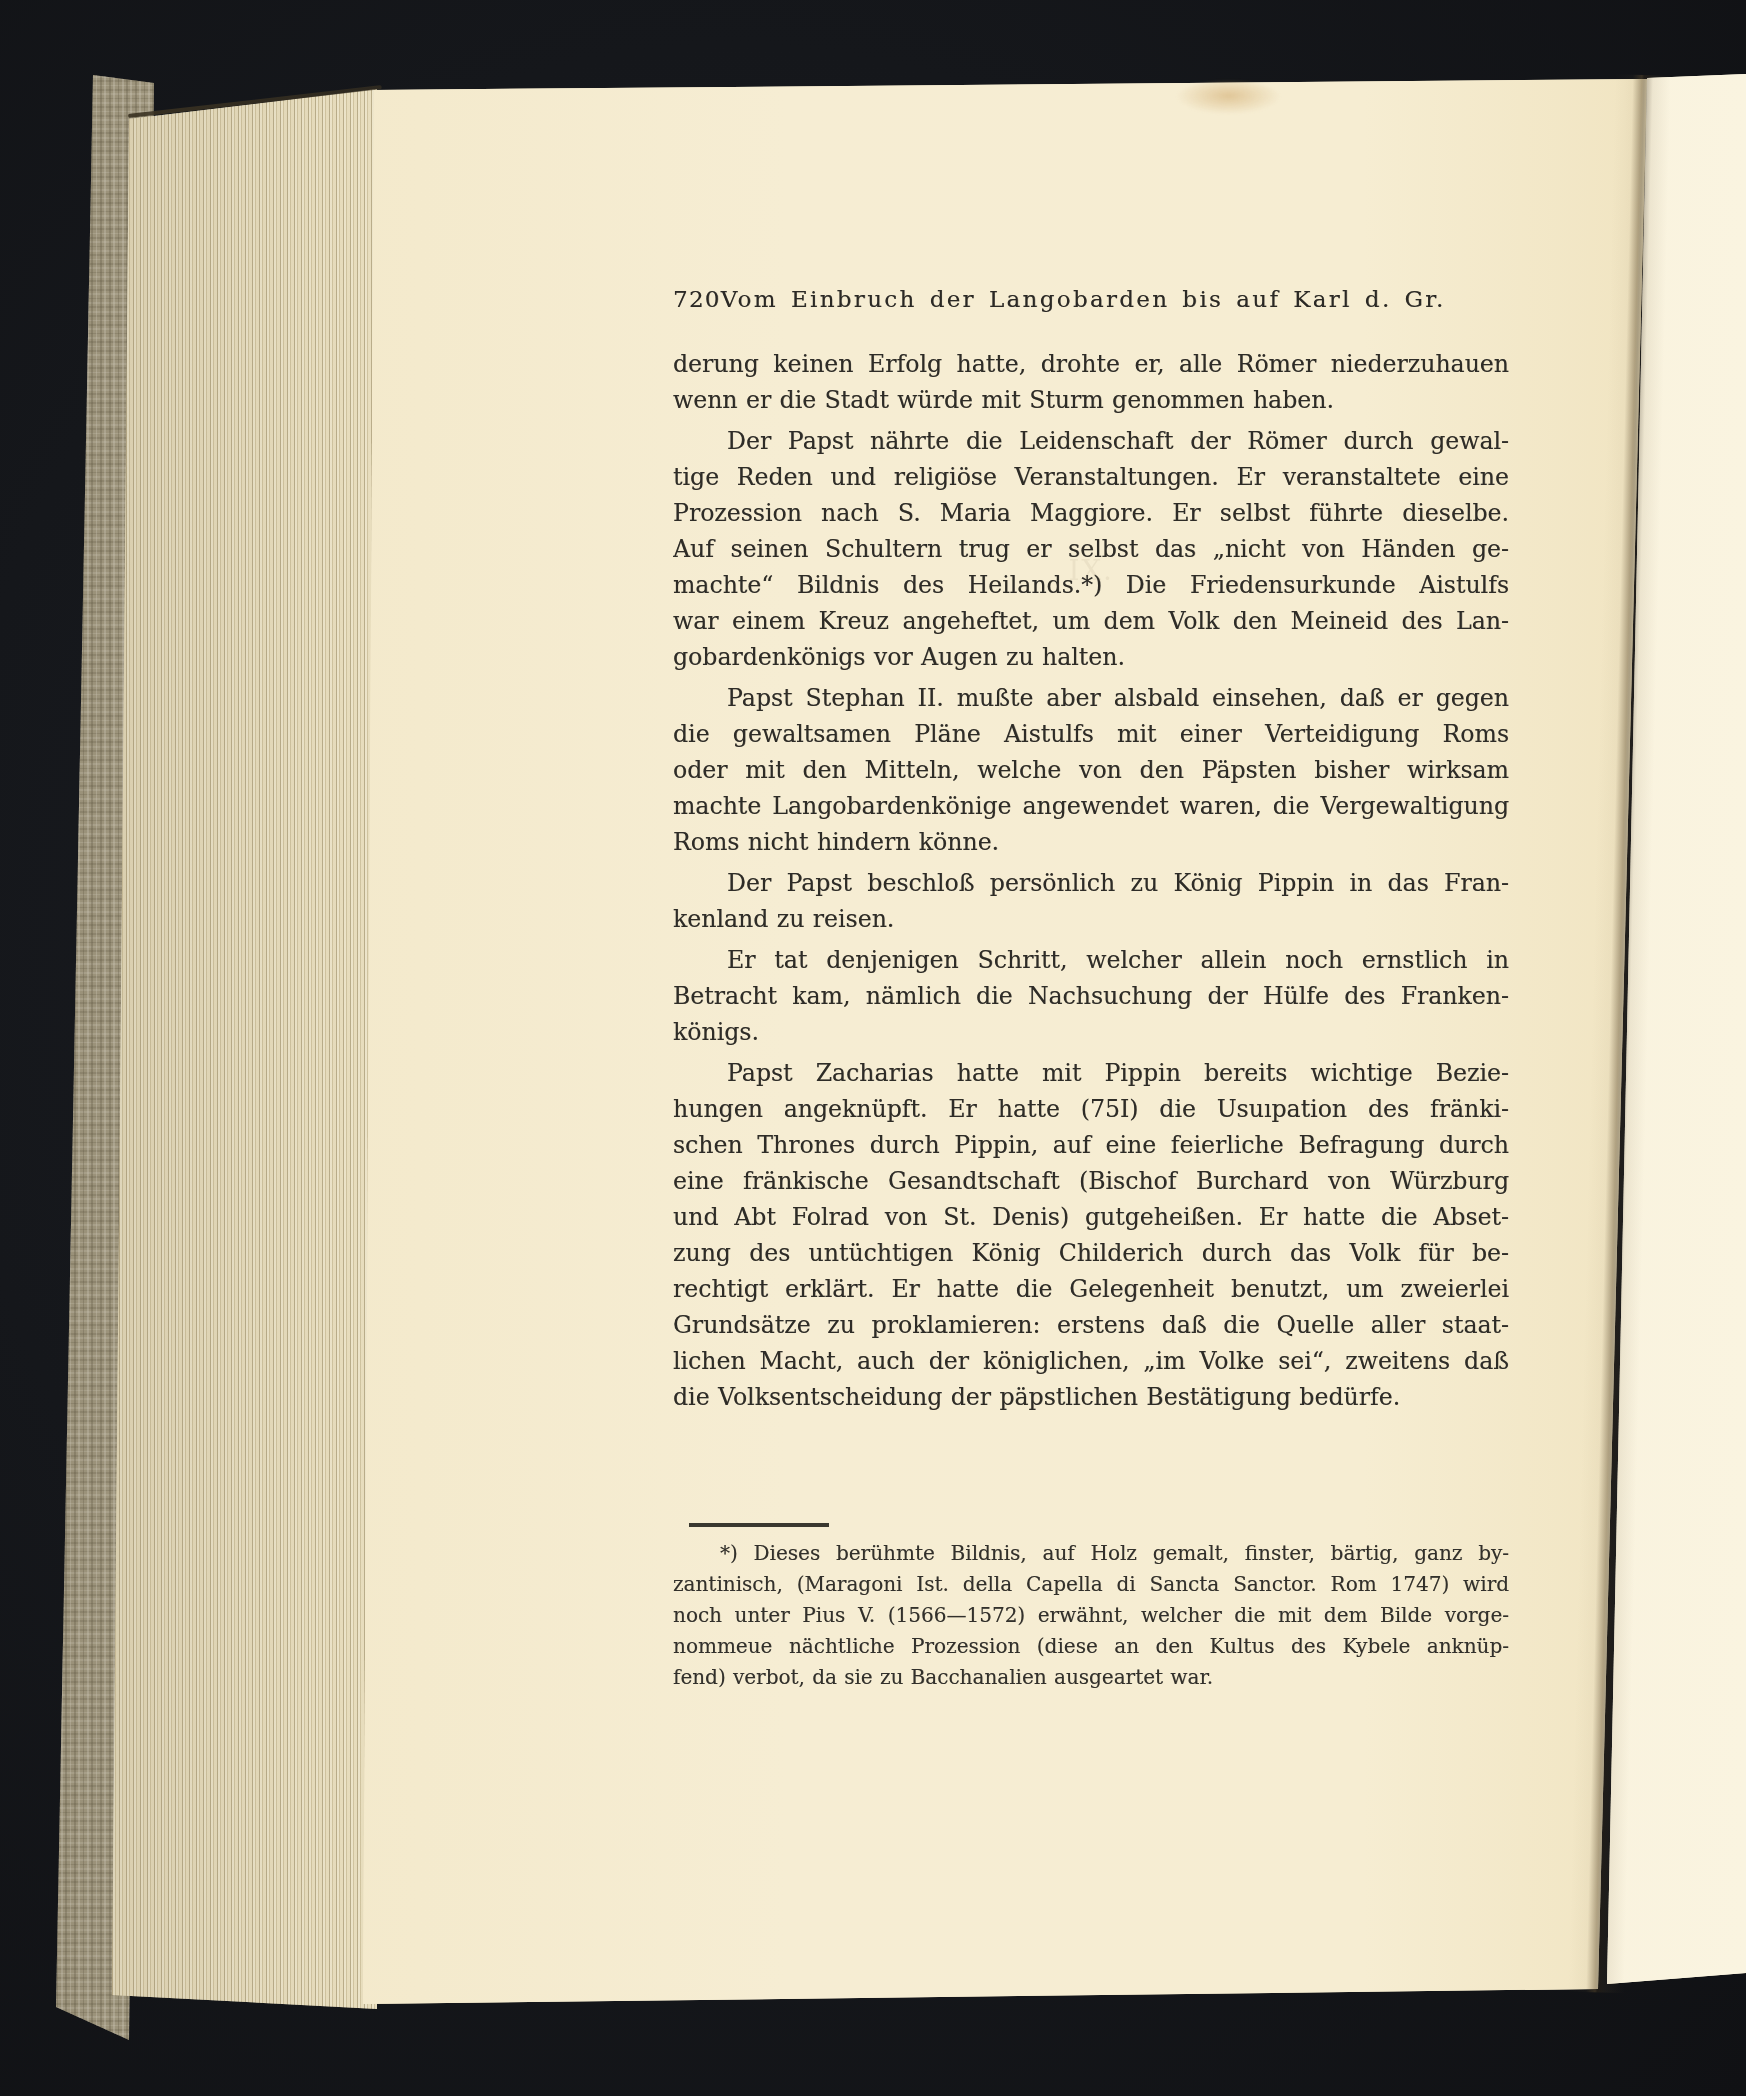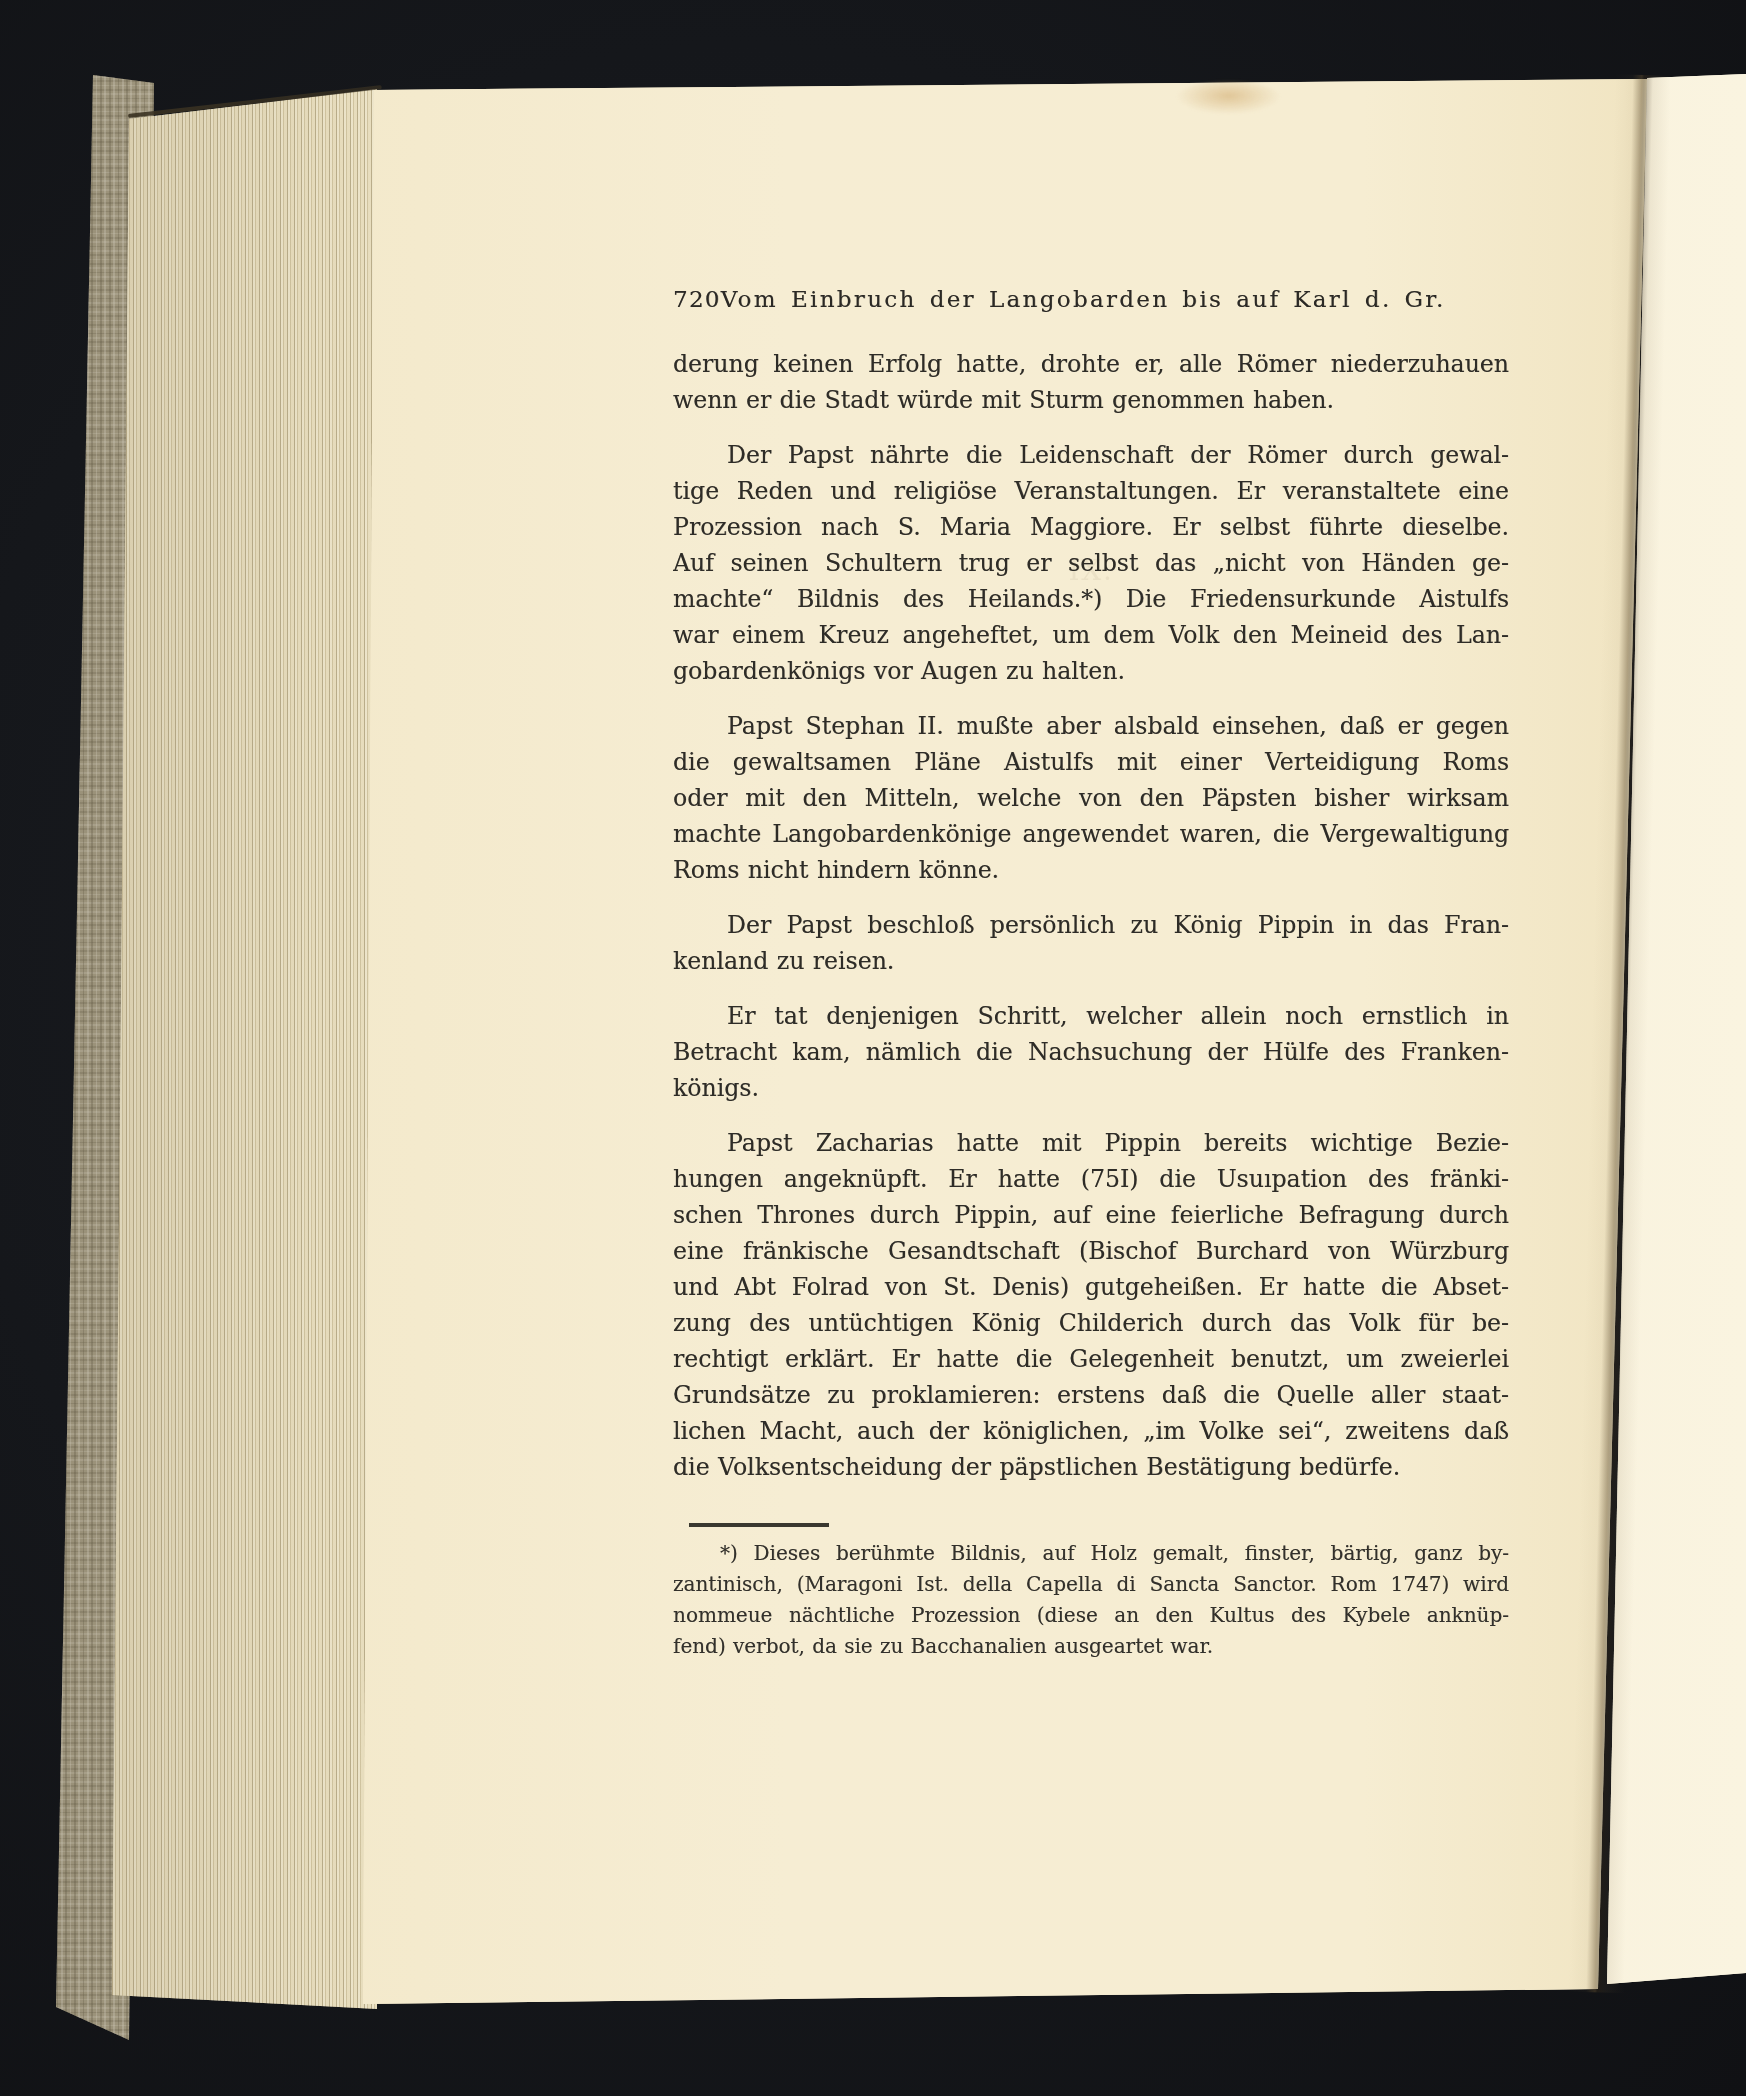--- a/index.html
+++ b/index.html
@@ -87,21 +87,21 @@
     font-size:23px;color:#2b2925;text-shadow:0.3px 0.3px 0.6px rgba(43,41,37,.45);
   }
   .pagenum{width:98px;letter-spacing:1.3px;}
   .running-title{flex:1;text-align:center;letter-spacing:2.3px;word-spacing:3.5px;padding-right:68px;white-space:nowrap;}
 
   .body-text{
     position:absolute;left:673px;top:346px;width:836px;
     font-size:23.6px;color:#2e2c27;word-spacing:0.9px;
     text-shadow:0.3px 0.3px 0.6px rgba(46,44,40,.42);
   }
-  .para{margin-top:19px;}
+  .para{margin-top:5px;}
   .para:first-child{margin-top:0;}
   .line{line-height:36px;height:36px;overflow:hidden;text-align:justify;text-align-last:justify;white-space:normal;}
   .line.last{text-align-last:left;}
   .para.indent .line:first-child{text-indent:54px;}
 
   .footnote-rule{
     position:absolute;left:689px;top:1523px;width:140px;height:3.5px;background:#3a382f;
   }
   .footnote{
     position:absolute;left:673px;top:1538px;width:836px;
@@ -170,17 +170,18 @@
         <div class="line">Grundsätze zu proklamieren: erstens daß die Quelle aller staat-</div>
         <div class="line">lichen Macht, auch der königlichen, „im Volke sei“, zweitens daß</div>
         <div class="line last">die Volksentscheidung der päpstlichen Bestätigung bedürfe.</div>
       </div>
     </div>
 
   <div class="footnote-rule"></div>
   <div class="footnote">
       <div class="line">*) Dieses berühmte Bildnis, auf Holz gemalt, finster, bärtig, ganz by-</div>
       <div class="line">zantinisch, (Maragoni Ist. della Capella di Sancta Sanctor. Rom 1747) wird</div>
+      <div class="line">noch unter Pius V. (1566—1572) erwähnt, welcher die mit dem Bilde vorge-</div>
       <div class="line">nommeue nächtliche Prozession (diese an den Kultus des Kybele anknüp-</div>
       <div class="line last">fend) verbot, da sie zu Bacchanalien ausgeartet war.</div>
     </div>
 </div>
 
 
 </body></html>

